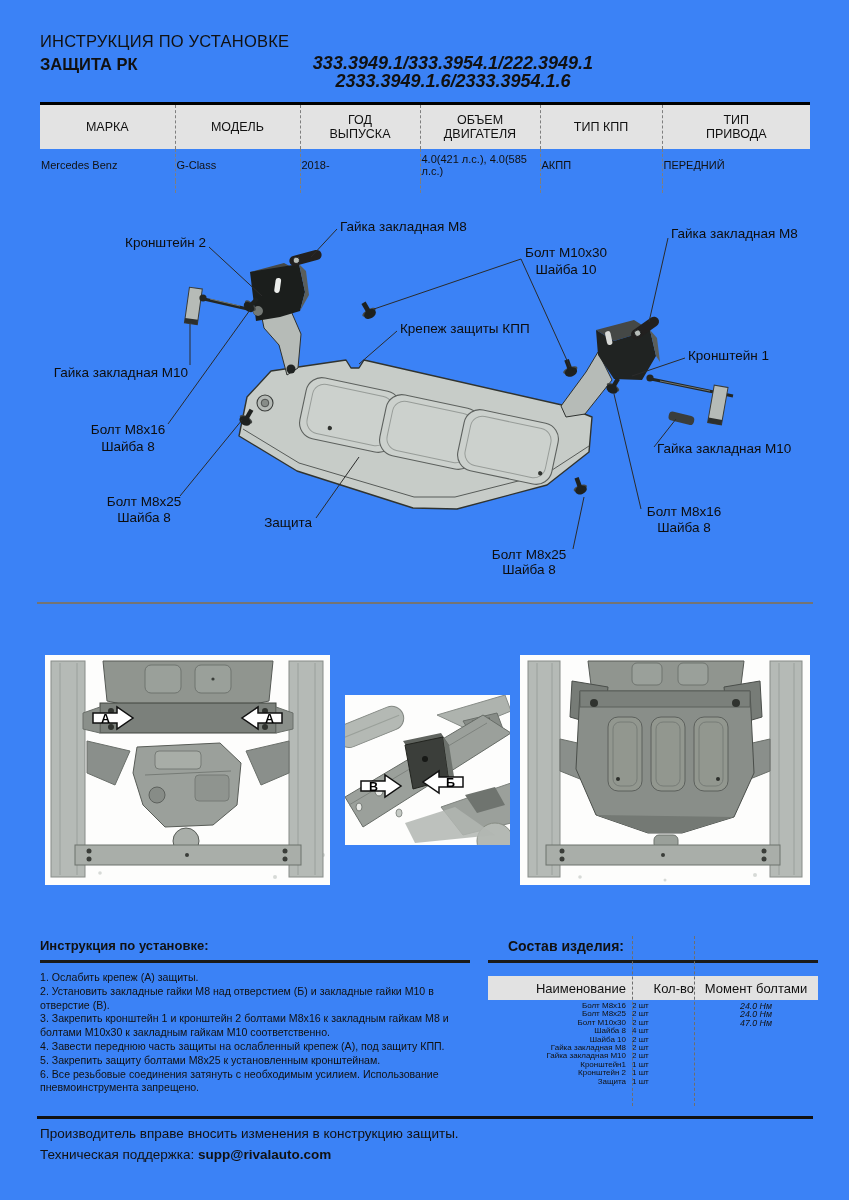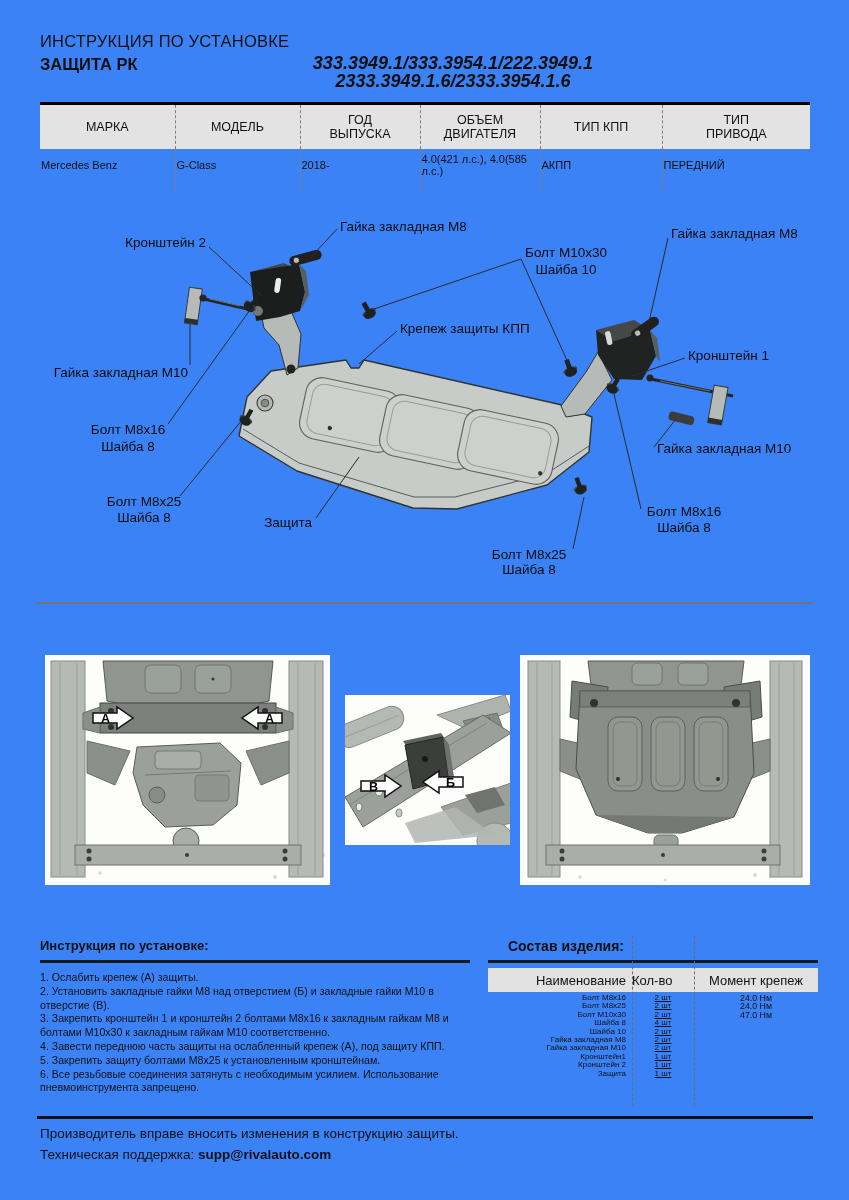--- a/index.html
+++ b/index.html
@@ -30,29 +30,29 @@
   .callout-letter{font-size:12.5px;font-weight:bold;fill:#000;}
   
   .instructions{left:40px;top:938px;width:432px;}
   .ititle{font-size:13px;font-weight:bold;}
   .irule{height:3px;background:#1a1a1a;margin:7px 0 8px 0;width:430px;}
   .step{font-size:10.6px;line-height:13.8px;}
   
   .parts{left:488px;top:938px;width:330px;}
   .ptitle{font-size:14px;font-weight:bold;padding-left:20px;}
   .prule{height:3px;background:#1a1a1a;margin-top:6px;}
-  .phead{display:flex;background:#e2e2e2;height:24px;align-items:center;font-size:13px;margin-top:5px;}
+  .phead{display:flex;background:#e2e2e2;height:24px;align-items:center;font-size:13px;margin-top:13px;}
   .phead .c1{width:138px;text-align:right;padding-right:6px;}
-  .phead .c2{width:62px;text-align:left;}
+  .phead .c2{width:62px;text-align:right;}
   .phead .c3{width:124px;text-align:center;}
   .prows{margin-top:2px;}
   .prow{display:flex;}
   .prow .c1{width:138px;text-align:right;padding-right:6px;font-size:8px;line-height:8.4px;}
-  .prow .c2{width:62px;text-align:center;font-size:8px;line-height:8.4px;text-decoration:underline;}
-  .prow .c3{width:124px;text-align:center;font-size:8.8px;line-height:8.4px;}
+  .prow .c2{width:62px;font-size:8px;line-height:8.4px;}
+  .prow .c3{width:124px;text-align:center;font-size:8.8px;line-height:8.4px;font-style:italic;}
   .pdash{top:936px;height:170px;border-left:1.5px dashed #6e6e6e;width:0;}
   .pdash1{left:632px;} .pdash2{left:694px;}
   
   .frule{left:37px;top:1116px;width:776px;height:3px;background:#111;}
   .fnote{left:40px;top:1126px;font-size:13.5px;}
   .fsupport{left:40px;top:1147px;font-size:13.5px;}
   .femail{font-weight:bold;}
 </style>
 </head>
 <body>
@@ -429,21 +429,21 @@
     <div class="step">5. Закрепить защиту болтами М8х25 к установленным кронштейнам.</div>
     <div class="step">6. Все резьбовые соединения затянуть с необходимым усилием. Использование пневмоинструмента запрещено.</div>
   </div>
 
   <div class="abs parts">
     <div class="ptitle">Состав изделия:</div>
     <div class="prule"></div>
     <div class="phead">
       <div class="c1">Наименование</div>
       <div class="c2">Кол-во</div>
-      <div class="c3">Момент крепеж</div>
+      <div class="c3">Момент болтами</div>
     </div>
     <div class="prows">
       <div class="prow">
         <div class="c1">Болт М8х16</div>
         <div class="c2">2 шт</div>
         <div class="c3">24.0 Нм</div>
       </div>
       <div class="prow">
         <div class="c1">Болт М8х25</div>
         <div class="c2">2 шт</div>

